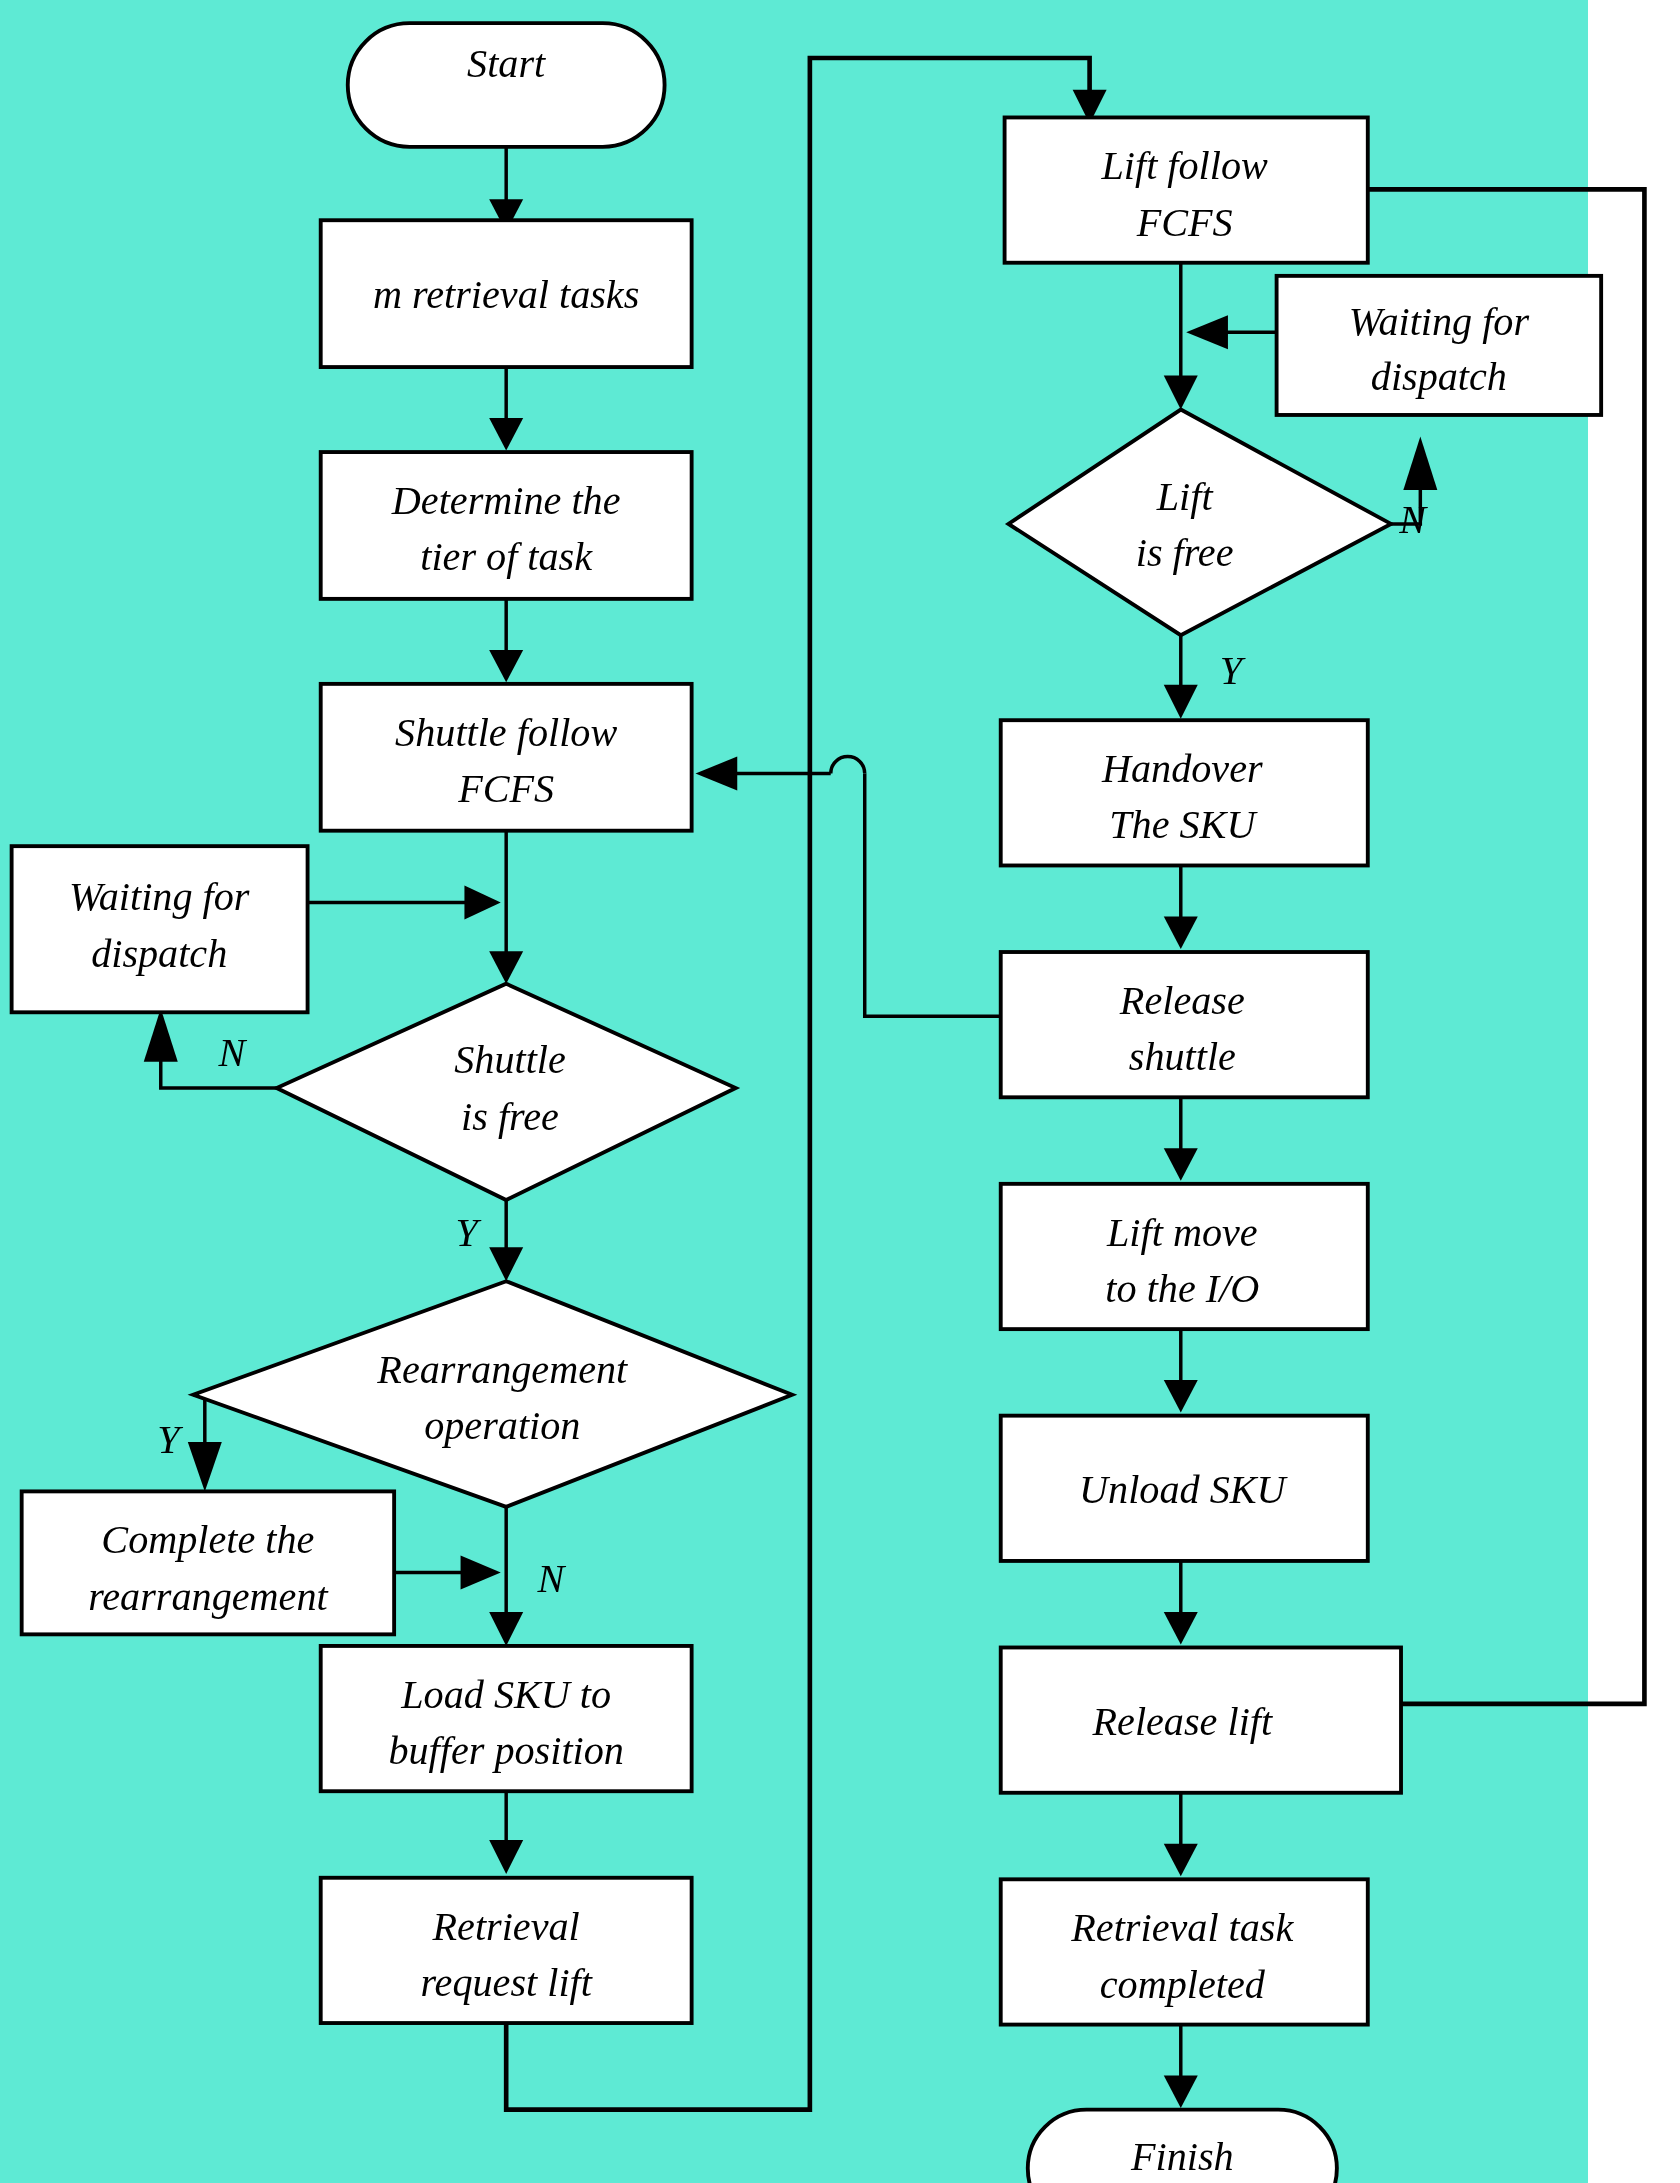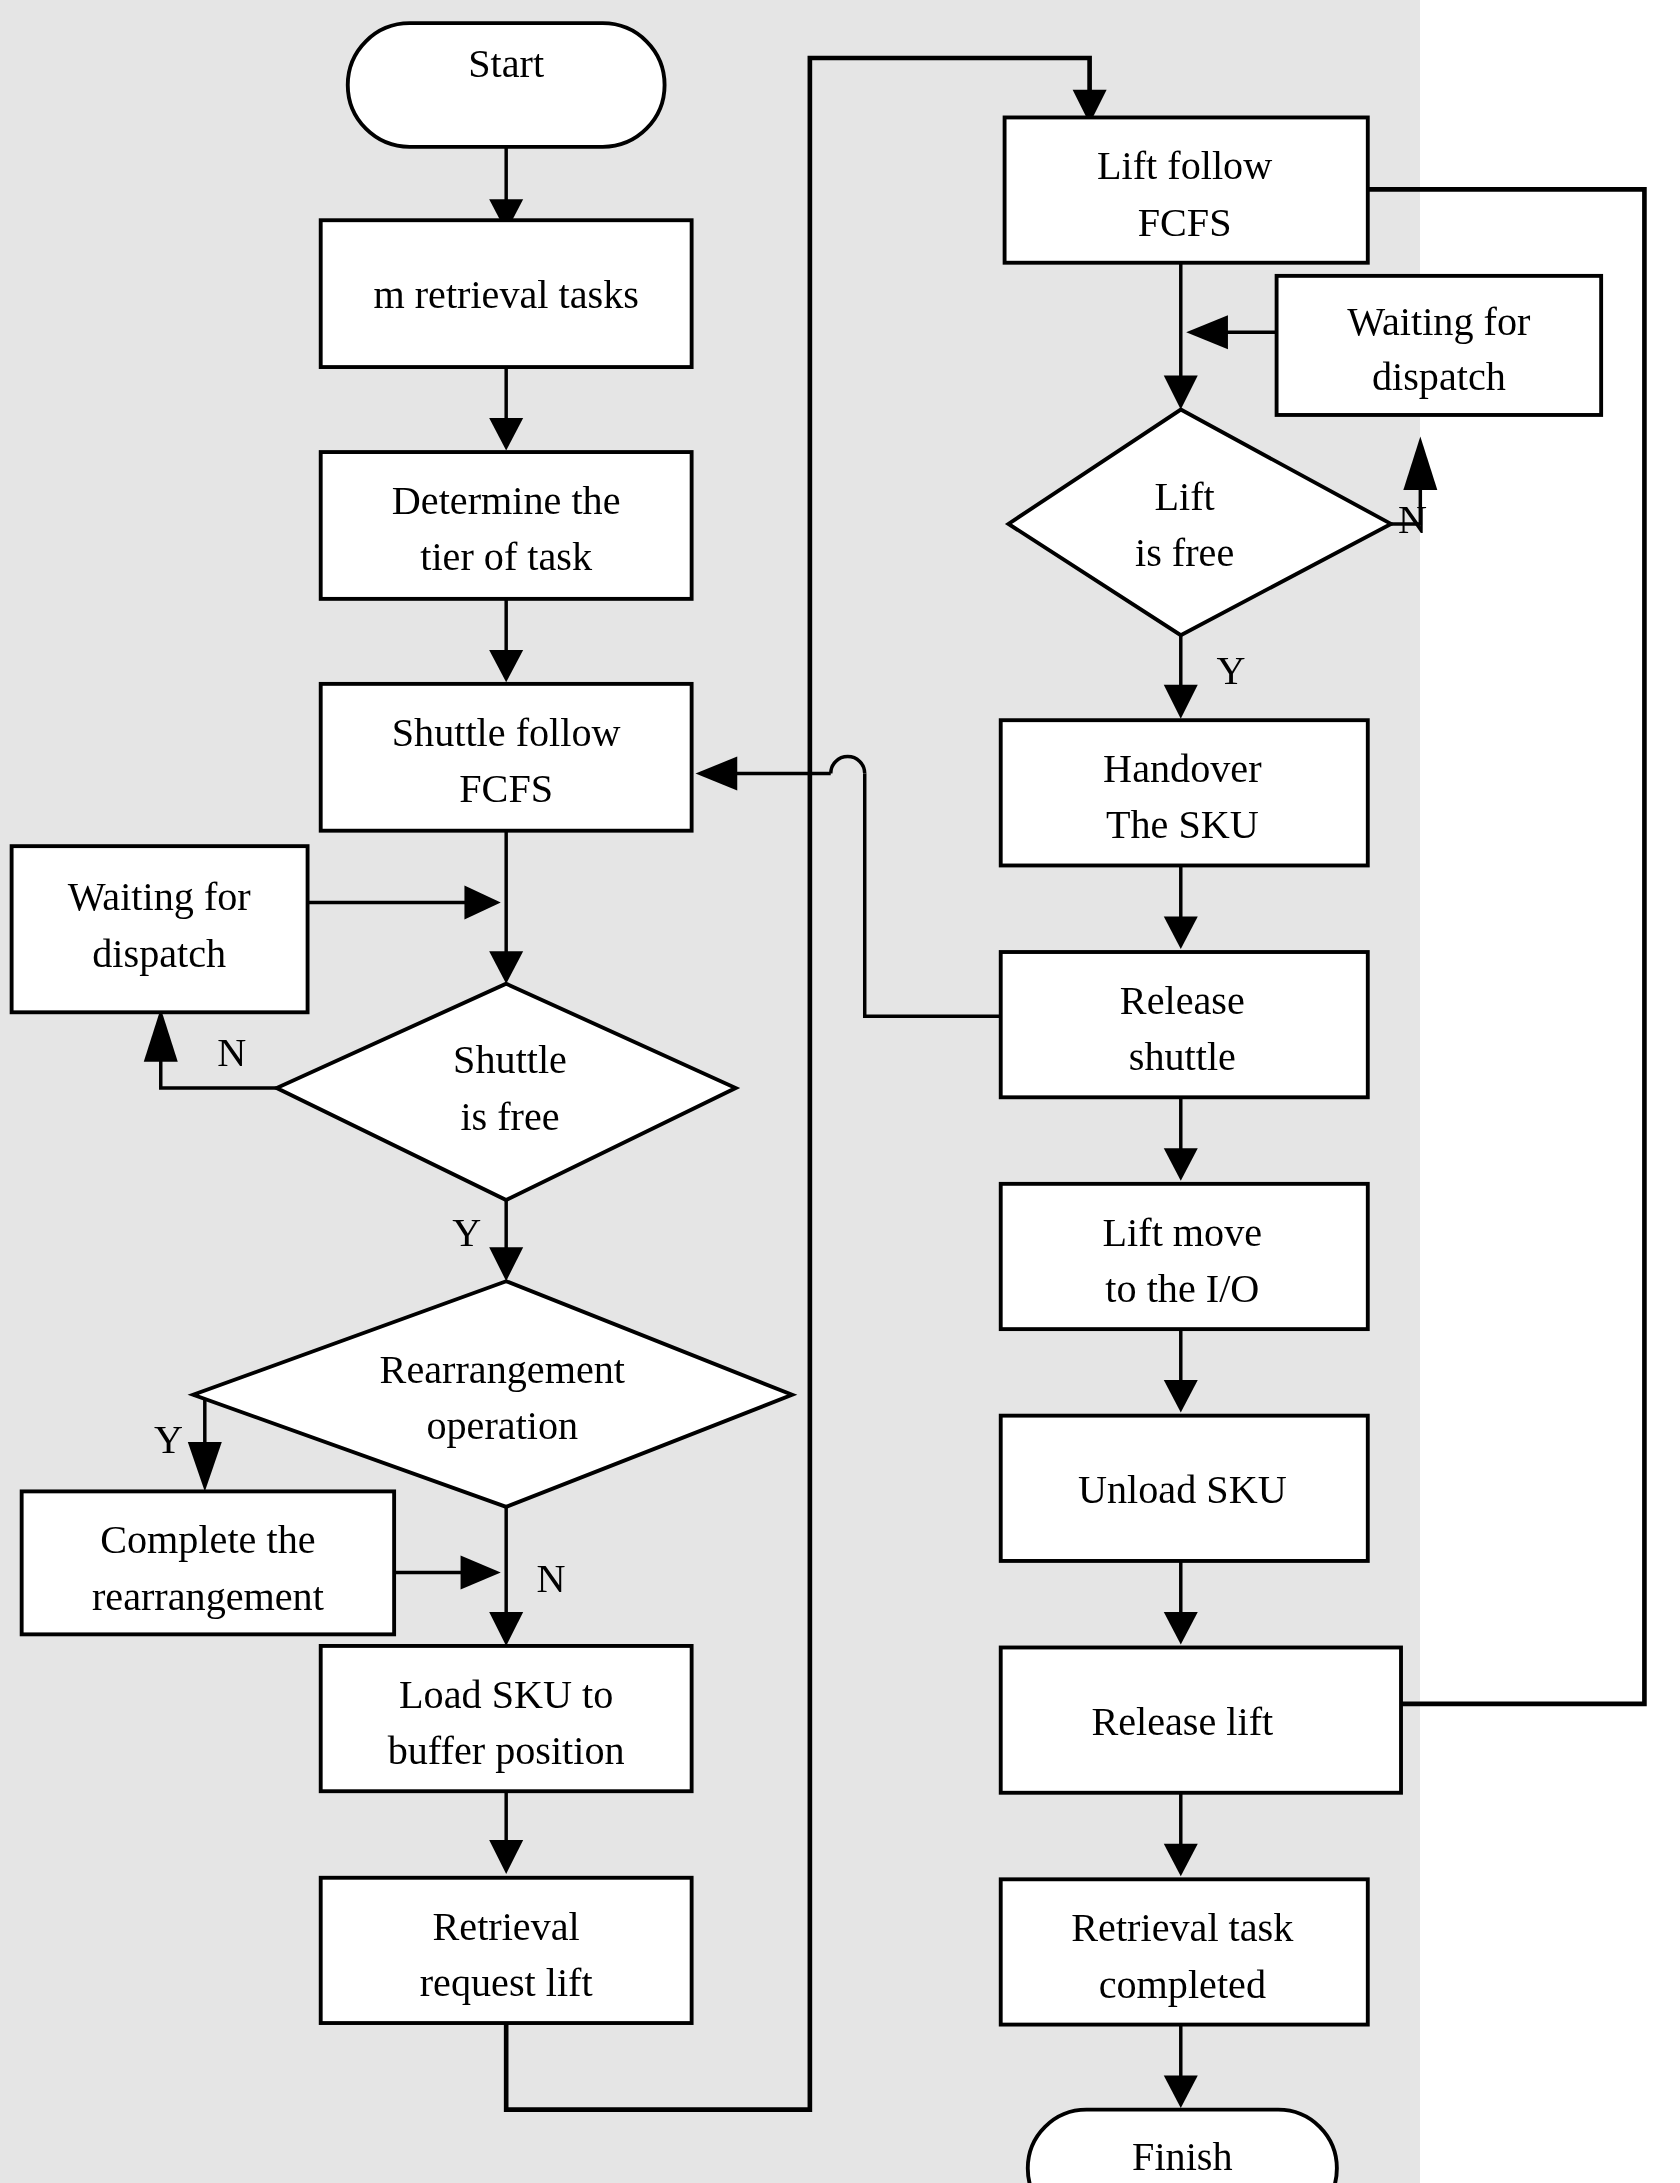--- a/index.html
+++ b/index.html
@@ -2,24 +2,25 @@
 <html style="font-size:12.4px"><head>
 <meta charset="utf-8">
 <style>
   html, body {
     margin: 0;
     padding: 0;
     background: #ffffff;
   }
   #page {
     position: relative;
-    width: 1420px;
+    width: 1588px;
     height: 2183px;
-    background: #e5e5e5;
+    background: #5eead4;
     font-family: "Liberation Serif", "DejaVu Serif", serif;
+    font-style: italic;
   }
   svg#flow {
     position: absolute;
     top: 0;
     left: 0;
     width: 1680px;
     height: 2183px;
     display: block;
   }
   .node-shape {

